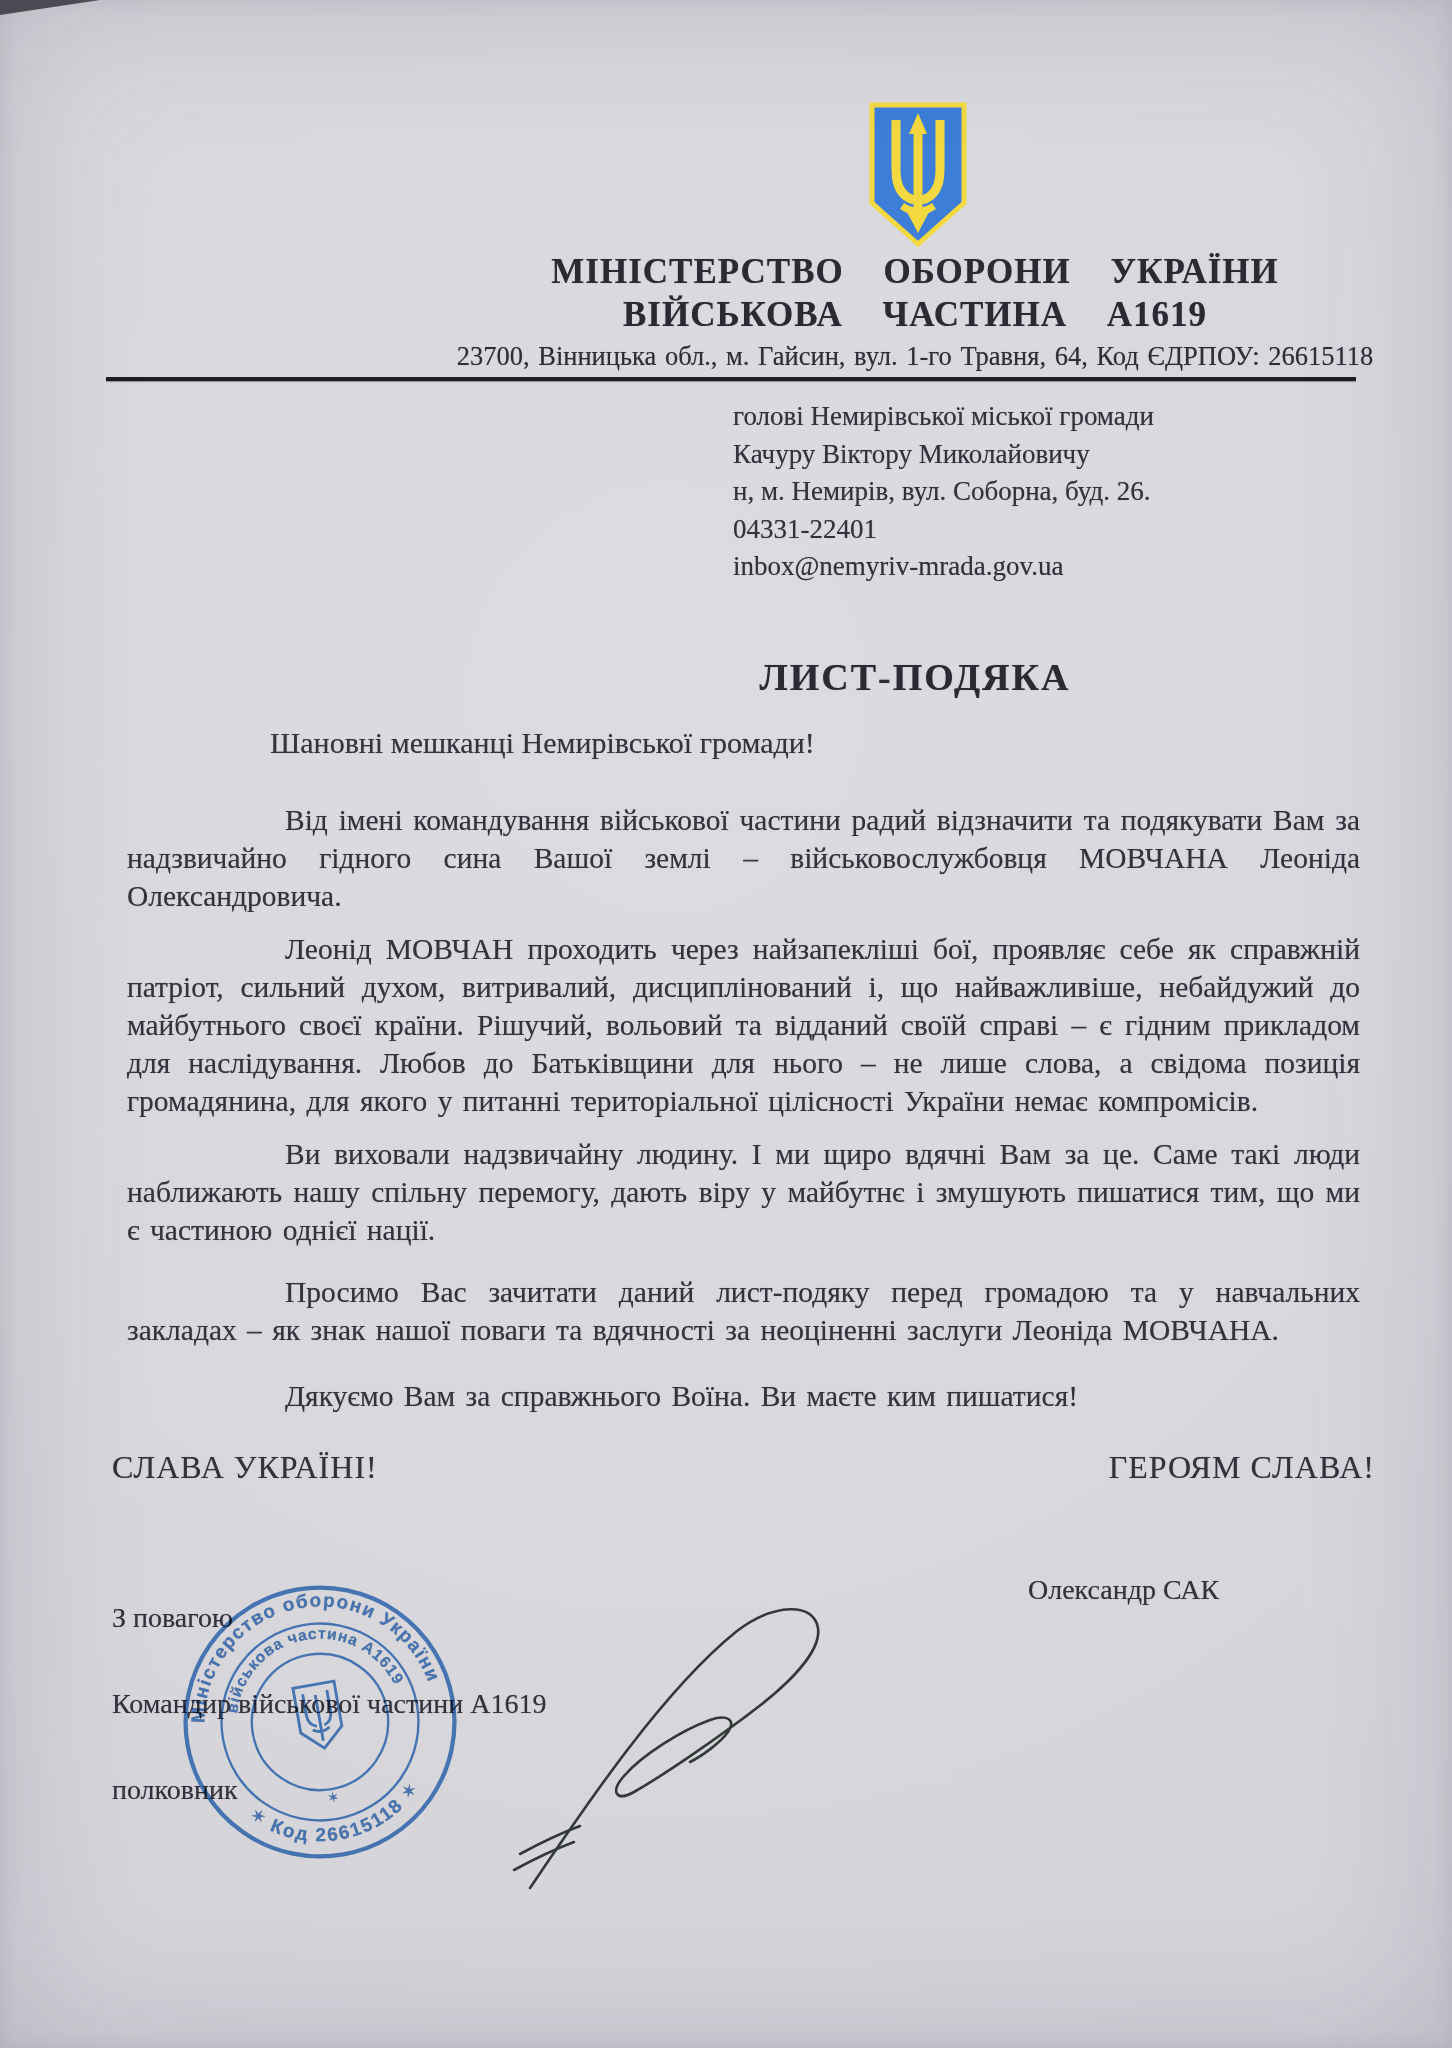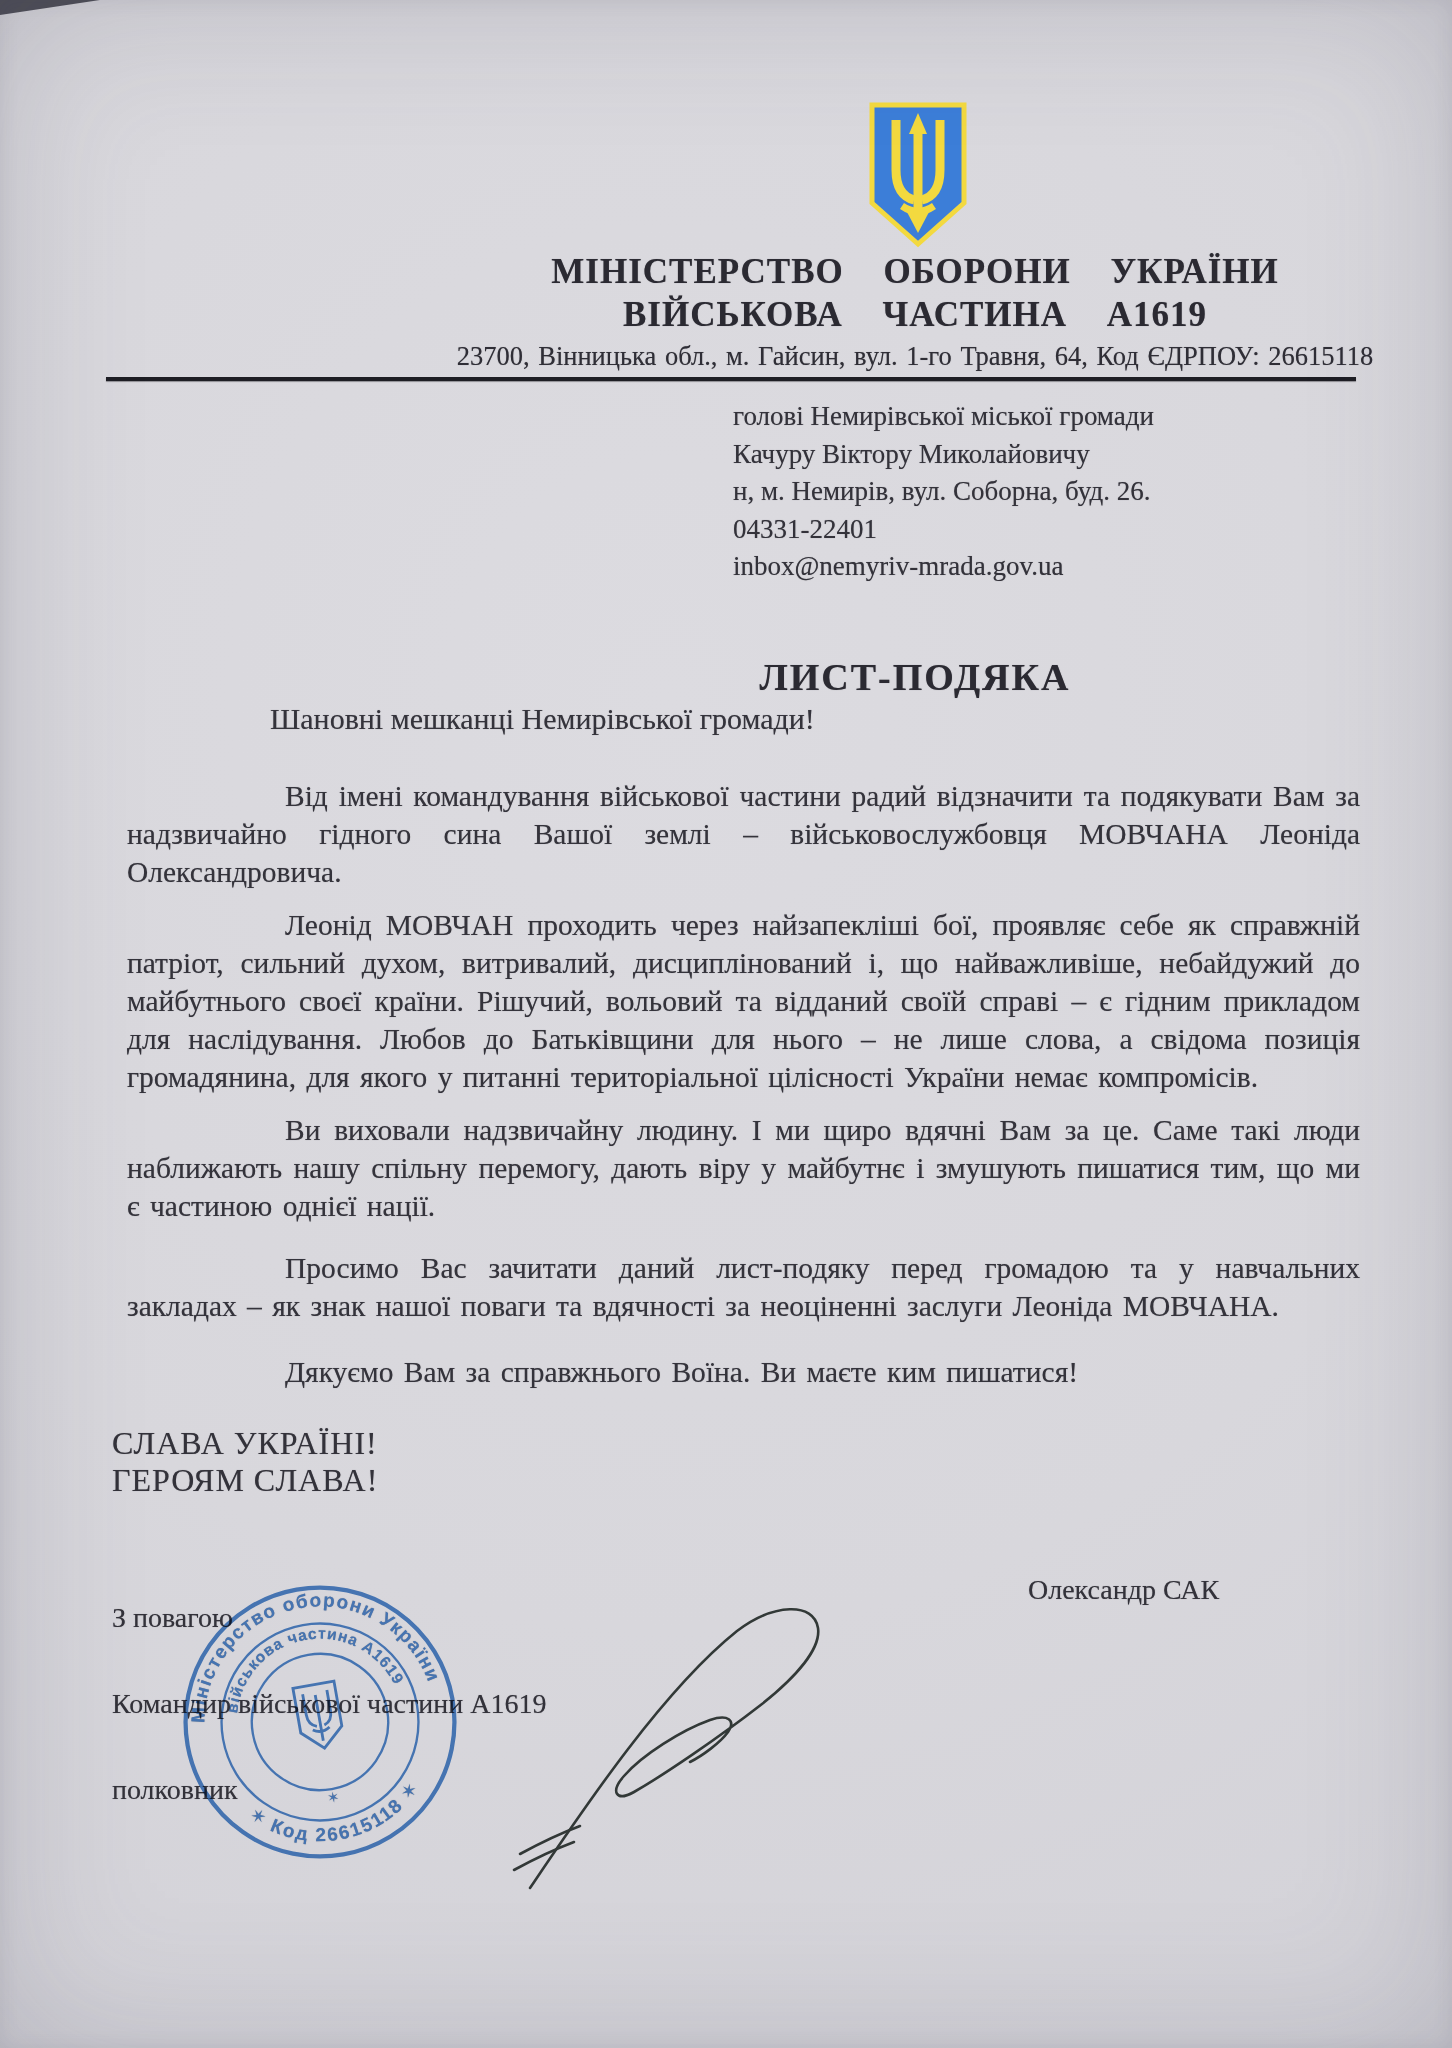--- a/index.html
+++ b/index.html
@@ -20,27 +20,27 @@
     border-right:100px solid transparent;
   }
   .emblem{position:absolute;left:866px;top:100px;width:104px;height:150px;}
   .org-block{position:absolute;left:110px;top:250px;width:1266px;text-align:center;transform:translateX(172px);}
   .org-line{font-weight:bold;font-size:35px;line-height:43px;letter-spacing:1px;word-spacing:30px;color:#2b2a32;white-space:nowrap;}
   .org-address{font-size:26.5px;line-height:31px;margin-top:5px;word-spacing:2px;color:#2f2e36;white-space:nowrap;}
   .rule{position:absolute;left:106px;top:377px;width:1250px;height:4px;background:#1e1e24;box-shadow:0 1px 1px rgba(30,30,36,.4);}
   .recipient{position:absolute;left:733px;top:398px;font-size:27px;line-height:37.5px;color:#33323a;}
   .title{position:absolute;left:110px;top:655px;width:1266px;margin:0;text-align:center;transform:translateX(172px);
          font-size:38px;font-weight:bold;letter-spacing:2px;color:#2b2a32;}
-  .body-col{position:absolute;left:112px;top:700px;width:1263px;}
+  .body-col{position:absolute;left:112px;top:724px;width:1263px;}
   .salutation{margin:0;font-size:30px;line-height:37px;text-indent:158px;}
   .para{margin:15px;font-size:29.5px;line-height:38px;text-align:justify;text-indent:158px;word-spacing:3px;}
   .para.first{margin-top:40px;}
   .para.gap-a{margin-top:24px;}
   .para.gap-b{margin-top:28px;}
-  .slogans{display:flex;justify-content:space-between;margin-top:34px;font-size:32px;letter-spacing:1px;color:#33323a;flex-direction:column;}
+  .slogans{display:flex;justify-content:space-between;margin-top:34px;font-size:32px;letter-spacing:1px;color:#33323a;}
   .sign-block{position:absolute;left:112px;top:1600px;font-size:28px;line-height:36px;color:#33323a;}
   .sign-line2{margin-top:50px;white-space:nowrap;}
   .sign-line3{margin-top:50px;}
   .sign-name{position:absolute;left:1000px;top:1574px;font-size:28px;white-space:nowrap;color:#33323a;margin-left:28px;}
   .stamp{position:absolute;left:178px;top:1580px;width:284px;height:284px;transform:rotate(-10deg);
          mix-blend-mode:multiply;opacity:.9;}
   .stamp text{font-family:"Liberation Sans","DejaVu Sans",sans-serif;font-weight:bold;}
   .signature{position:absolute;left:512px;top:1596px;width:390px;height:300px;mix-blend-mode:multiply;}
 </style>
 </head>

